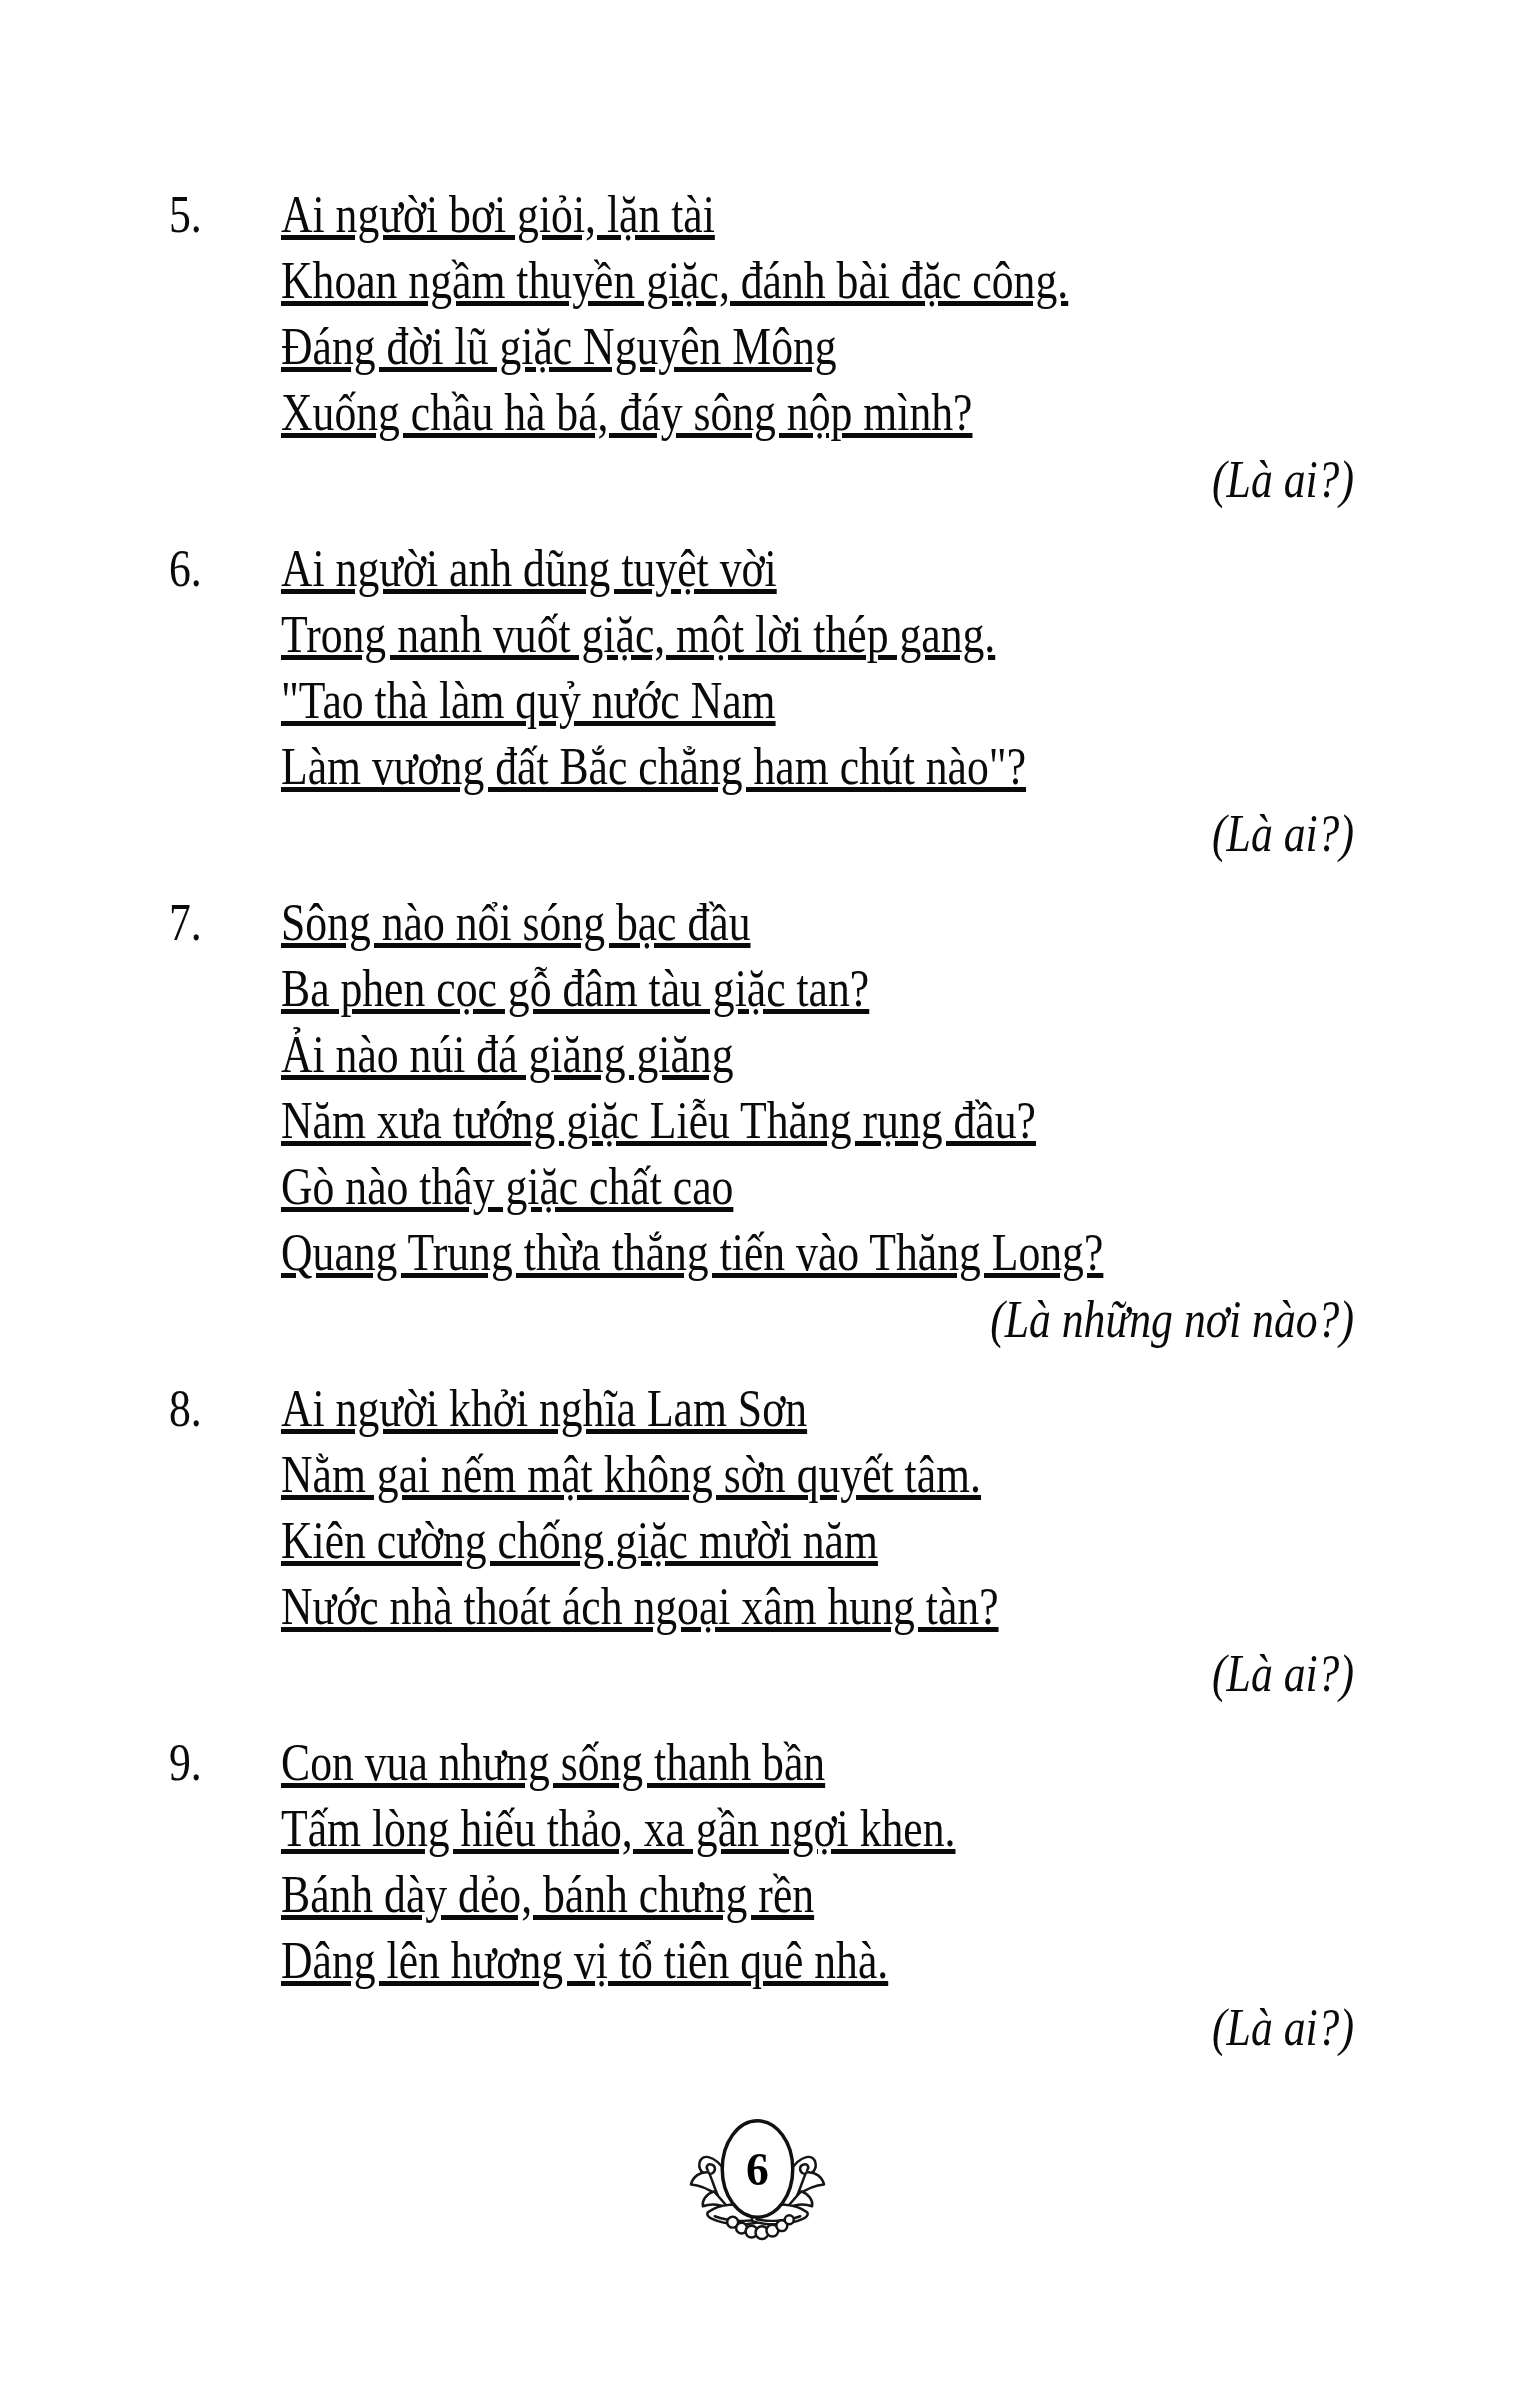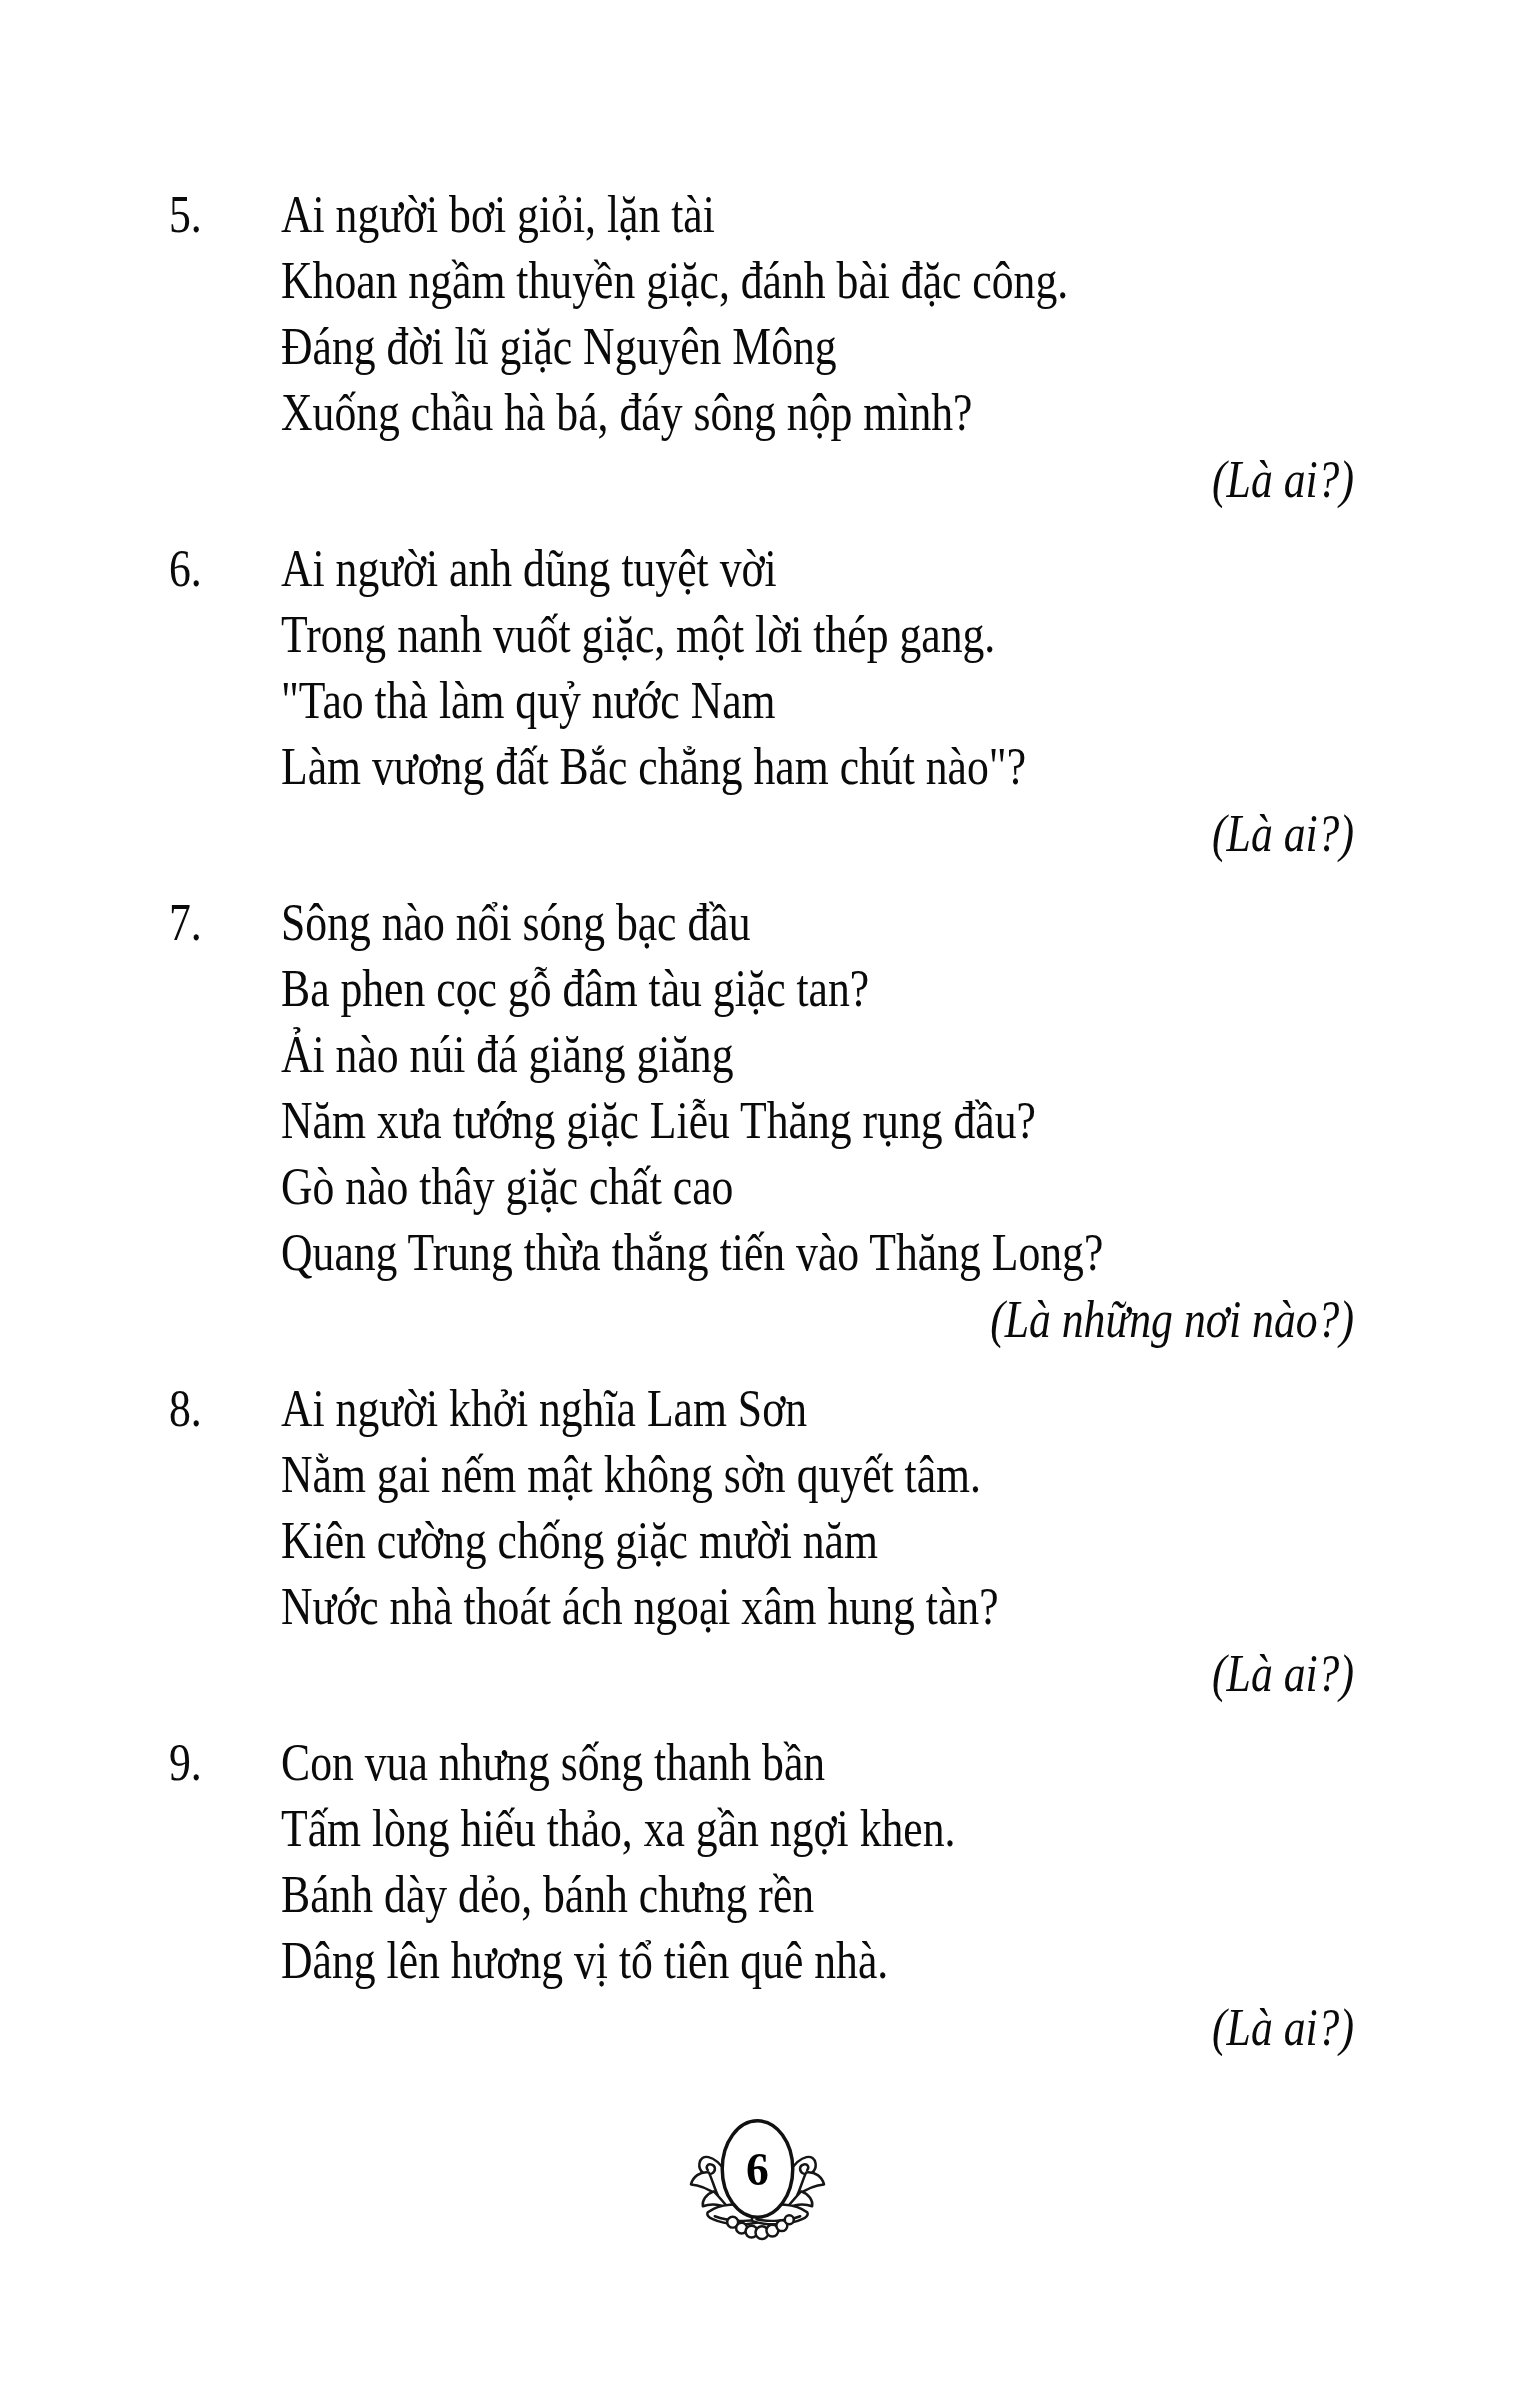--- a/index.html
+++ b/index.html
@@ -21,21 +21,21 @@
   .item { display: flex; }
   .num {
     width: 112px;
     flex: 0 0 112px;
     font-size: 52px;
     line-height: 66px;
     transform: scaleX(0.84);
     transform-origin: 0 50%;
     white-space: nowrap;
   }
-  .verse { flex: 1 1 auto; min-width: 0; }
+  .verse { flex: 1 1 auto; min-width: 0; text-decoration: underline; }
   .line {
     font-size: 52px;
     line-height: 66px;
     transform: scaleX(0.84);
     transform-origin: 0 50%;
     white-space: nowrap;
   }
   .question {
     font-size: 52px;
     line-height: 66px;

